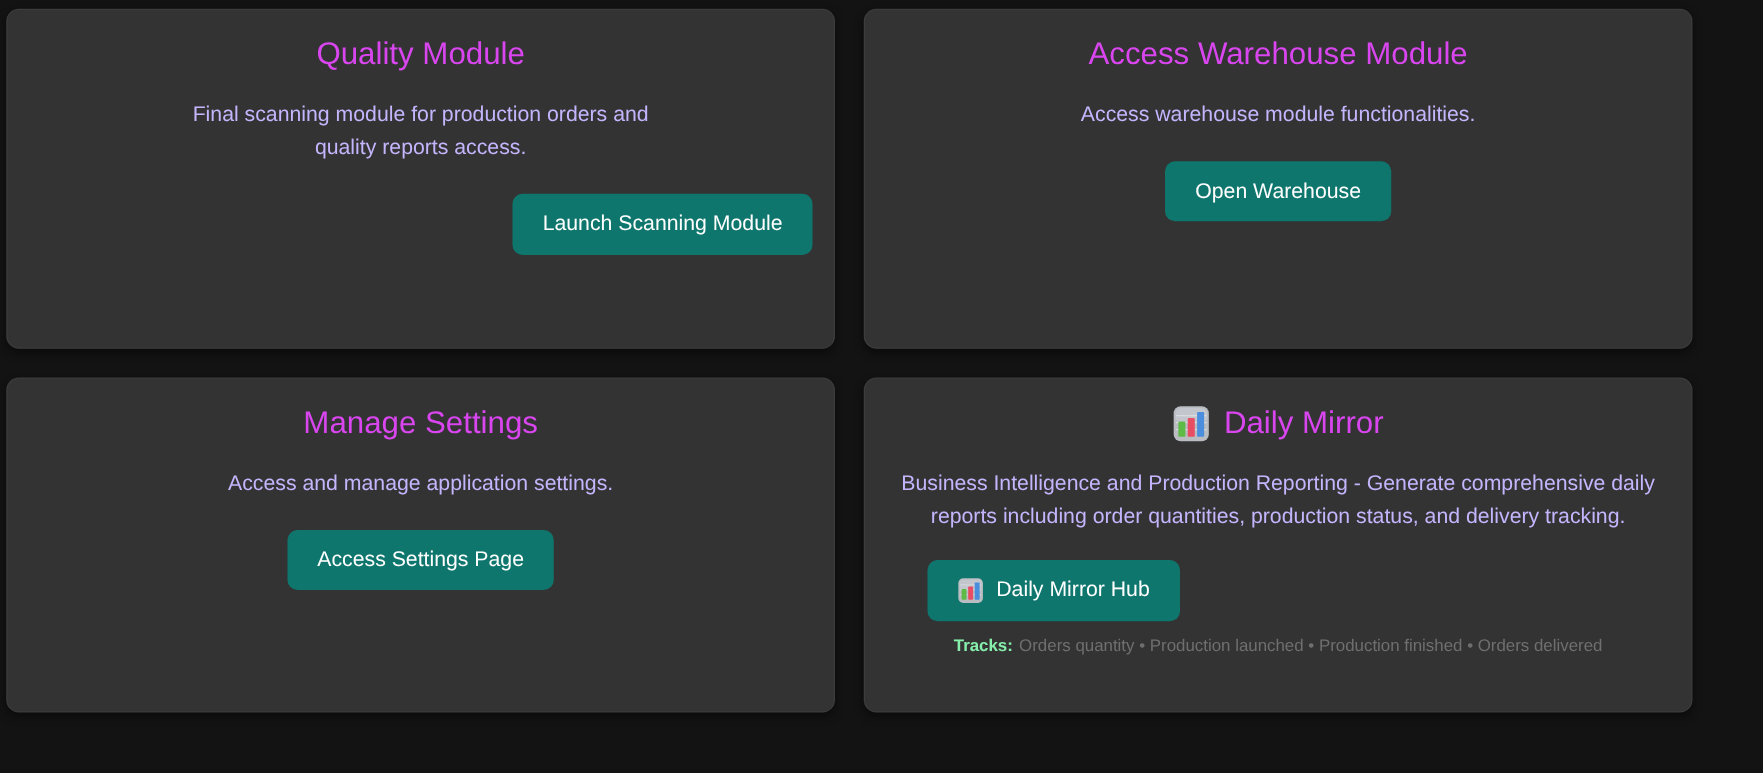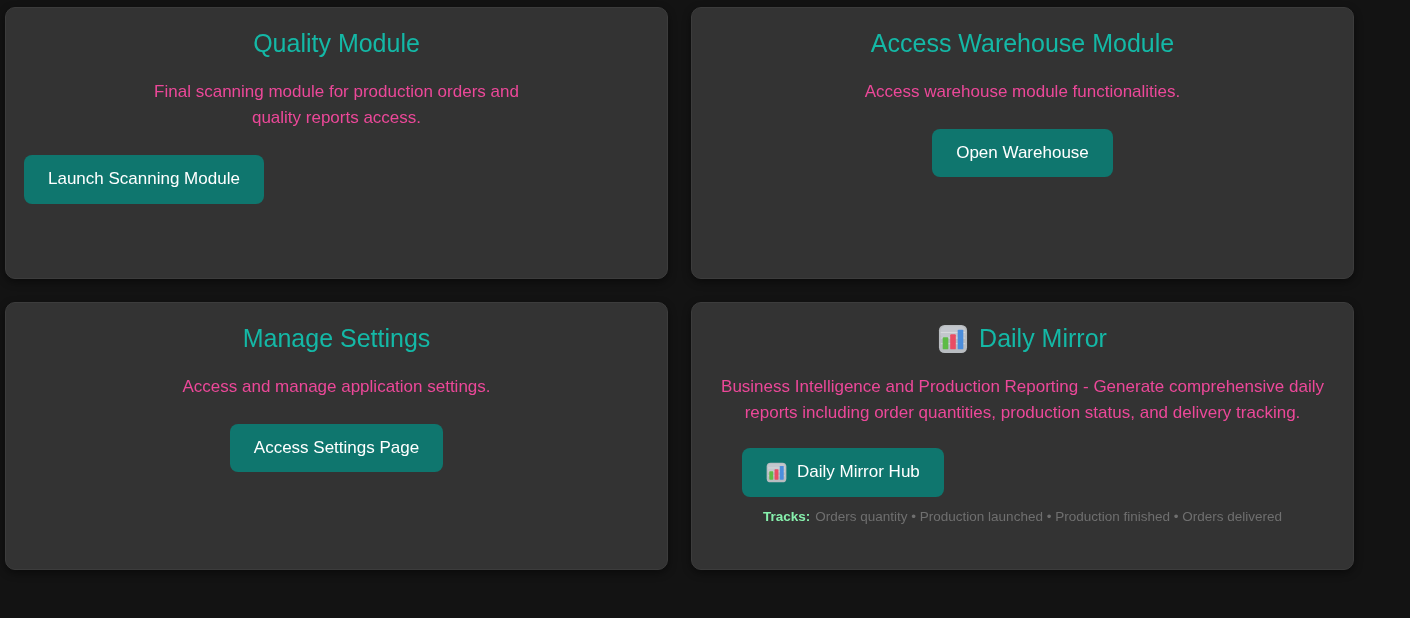--- a/index.html
+++ b/index.html
@@ -25,33 +25,33 @@
     padding: 20px 17px 20px 17px;
     box-shadow: 0 3px 8px rgba(0,0,0,0.45);
     flex: 1 1 0;
     color: #ffffff;
   }
   .row-top .card { min-height: 272px; }
   .row-bottom .card { min-height: 268px; }
   .card-title {
     font-size: 25px;
     font-weight: 400;
-    color: #14b8a6;
+    color: #d946ef;
     text-align: center;
     margin: 1px 0 20px 0;
     line-height: 1.18;
     display: flex;
     align-items: center;
     justify-content: center;
     gap: 11px;
   }
   .card-desc {
     font-size: 17px;
     line-height: 1.55;
-    color: #ec4899;
+    color: #c4b5fd;
     text-align: center;
     margin: 0 auto 24px auto;
     max-width: 400px;
   }
   .card-daily .card-desc { max-width: 604px; margin-bottom: 21px; }
   .btn {
     display: inline-flex;
     align-items: center;
     gap: 10px;
     background: #0f766e;
@@ -59,21 +59,21 @@
     border: none;
     border-radius: 8px;
     font-family: "Liberation Sans", sans-serif;
     font-size: 17px;
     line-height: 1.2;
     padding: 14px 24px;
     cursor: pointer;
   }
   .btn-stack {
     display: flex;
-    flex-direction: row;
+    flex-direction: column;
     align-items: flex-end;
     gap: 12px;
     padding-left: 1px;
   }
   .btn-center { text-align: center; }
   .bar-chart-icon { display: inline-block; vertical-align: middle; }
   .bar-chart-icon.lg { width: 30px; height: 30px; }
   .bar-chart-icon.sm { width: 21px; height: 21px; }
   .daily-btn-row { margin: 0 0 12px 1px; padding-left: 32px; }
   .tracks {

